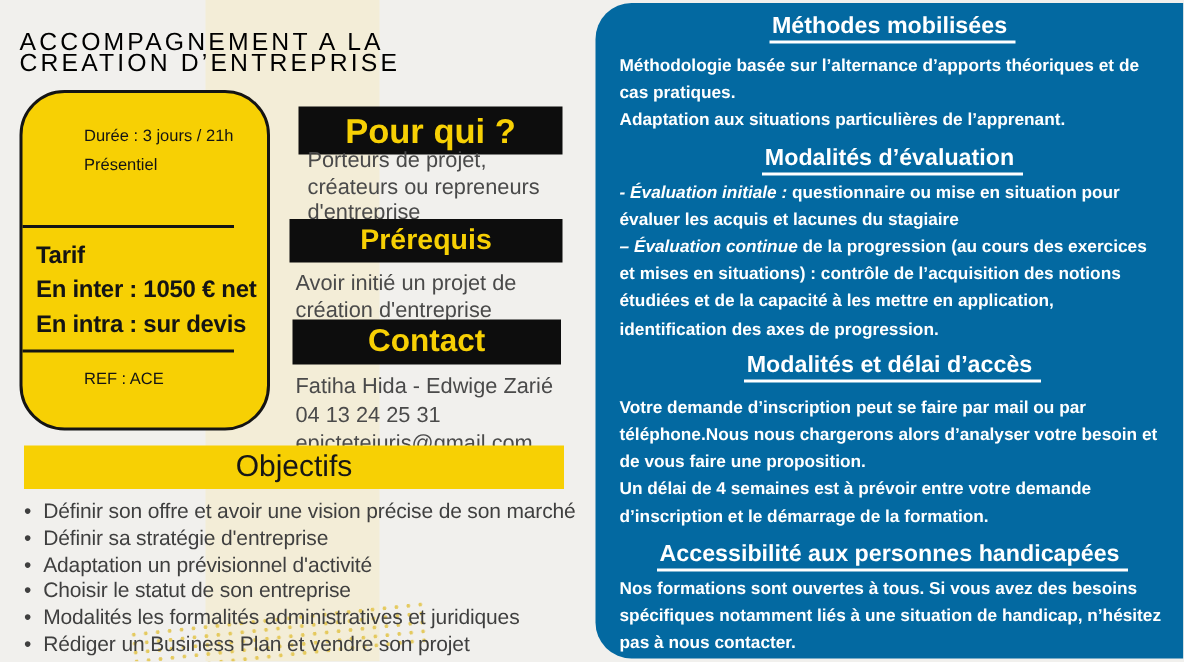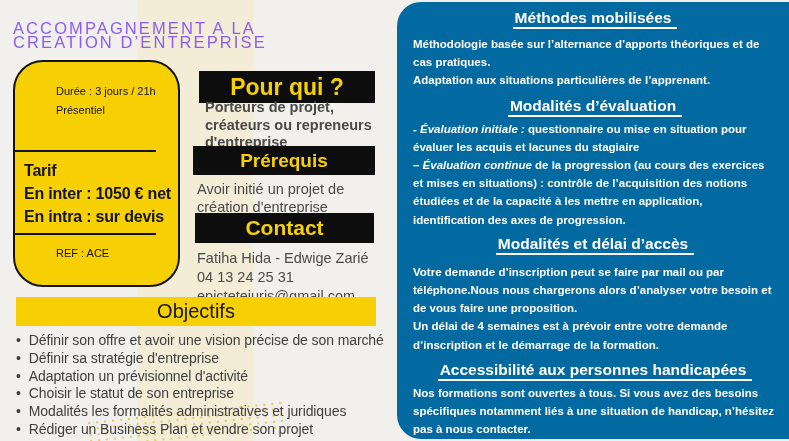--- a/index.html
+++ b/index.html
@@ -12,40 +12,40 @@
   *{margin:0;padding:0;box-sizing:border-box;}
   html,body{width:789px;height:441px;}
   body{font-family:"Liberation Sans", sans-serif;background:var(--bg);}
   .page{position:relative;width:789px;height:441px;background:var(--bg);overflow:hidden;}
 
   .stripe{position:absolute;left:137px;top:0;width:116px;height:441px;background:var(--stripe);}
   .dots{position:absolute;left:86px;top:410px;width:200px;height:31px;
         background-image:radial-gradient(circle,#E2C347 1.1px,transparent 1.4px);
         background-size:8px 6px;transform:rotate(-6deg);opacity:.85;}
 
-  .title{position:absolute;left:13px;top:22px;color:#8b5cf6;font-size:16.5px;
+  .title{position:absolute;left:13px;top:22px;color:#000000;font-size:16.5px;
          font-weight:500;letter-spacing:2.1px;line-height:13.8px;white-space:nowrap;}
 
   
   .info-box{position:absolute;left:13px;top:60px;width:167px;height:227px;
             background:var(--yellow);border:2px solid #141414;border-radius:30px;
             padding:20px 6px 0 9px;}
   .ib-sm{font-size:11px;font-weight:400;color:#141414;line-height:19px;white-space:nowrap;margin-left:32px;}
   .ib-lg{font-size:16px;font-weight:700;color:#141414;line-height:23px;white-space:nowrap;letter-spacing:-0.2px;}
   .ib-divider{border:0;border-top:2px solid #141414;margin:30px 16px 7px -9px;}
   .ib-divider.second{margin:5px 16px 9px -9px;}
 
   
   .banner{position:absolute;background:#0D0D0D;color:var(--yellow);
           font-weight:700;text-align:center;}
   .b-pourqui{left:199px;top:71px;width:176px;height:32px;font-size:23px;line-height:32px;}
   .b-prerequis{left:193px;top:146px;width:182px;height:29px;font-size:19px;line-height:29px;}
   .b-contact{left:195px;top:213px;width:179px;height:30px;font-size:21px;line-height:30px;}
   .mid-text{position:absolute;color:#4A4A4A;font-size:14.5px;line-height:17.5px;}
-  .t-pourqui{left:205px;top:99px;width:178px;font-weight:bold;}
+  .t-pourqui{left:205px;top:99px;width:178px;}
   .t-prerequis{left:197px;top:181px;width:186px;}
   .t-contact{left:197px;top:249px;width:200px;line-height:19px;white-space:nowrap;}
 
   
   .objectifs-banner{position:absolute;left:16px;top:297px;width:360px;height:29px;
                     background:var(--yellow);color:#161616;font-size:20px;font-weight:400;
                     text-align:center;line-height:29px;}
   .objectives{position:absolute;left:16px;top:332px;list-style:none;}
   .objectives li{font-size:14px;color:#3F3F3F;line-height:17.8px;white-space:nowrap;letter-spacing:-0.1px;}
   .objectives li::before{content:"\2022";margin-right:8px;font-size:14px;}

